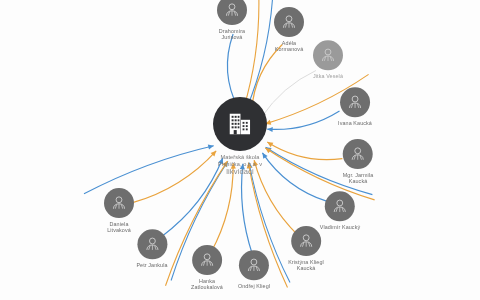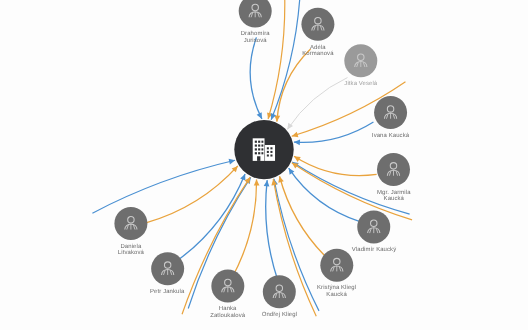--- a/index.html
+++ b/index.html
@@ -262,16 +262,17 @@
               <rect x="6.6" y="17.2" width="2.6" height="3.6"></rect>
               <rect x="14.2" y="10.2" width="1.6" height="1.6"></rect>
               <rect x="17" y="10.2" width="1.6" height="1.6"></rect>
               <rect x="14.2" y="13" width="1.6" height="1.6"></rect>
               <rect x="17" y="13" width="1.6" height="1.6"></rect>
               <rect x="14.2" y="15.8" width="1.6" height="1.6"></rect>
               <rect x="17" y="15.8" width="1.6" height="1.6"></rect>
             </g>
           </svg>
         </div>
+        <div class="label"><div>Mateřská škola</div><div>Písnička, o.p.s. v</div><div class="big">likvidaci</div></div>
       </div>
     </div>
 
 </div>
 
 </body></html>

